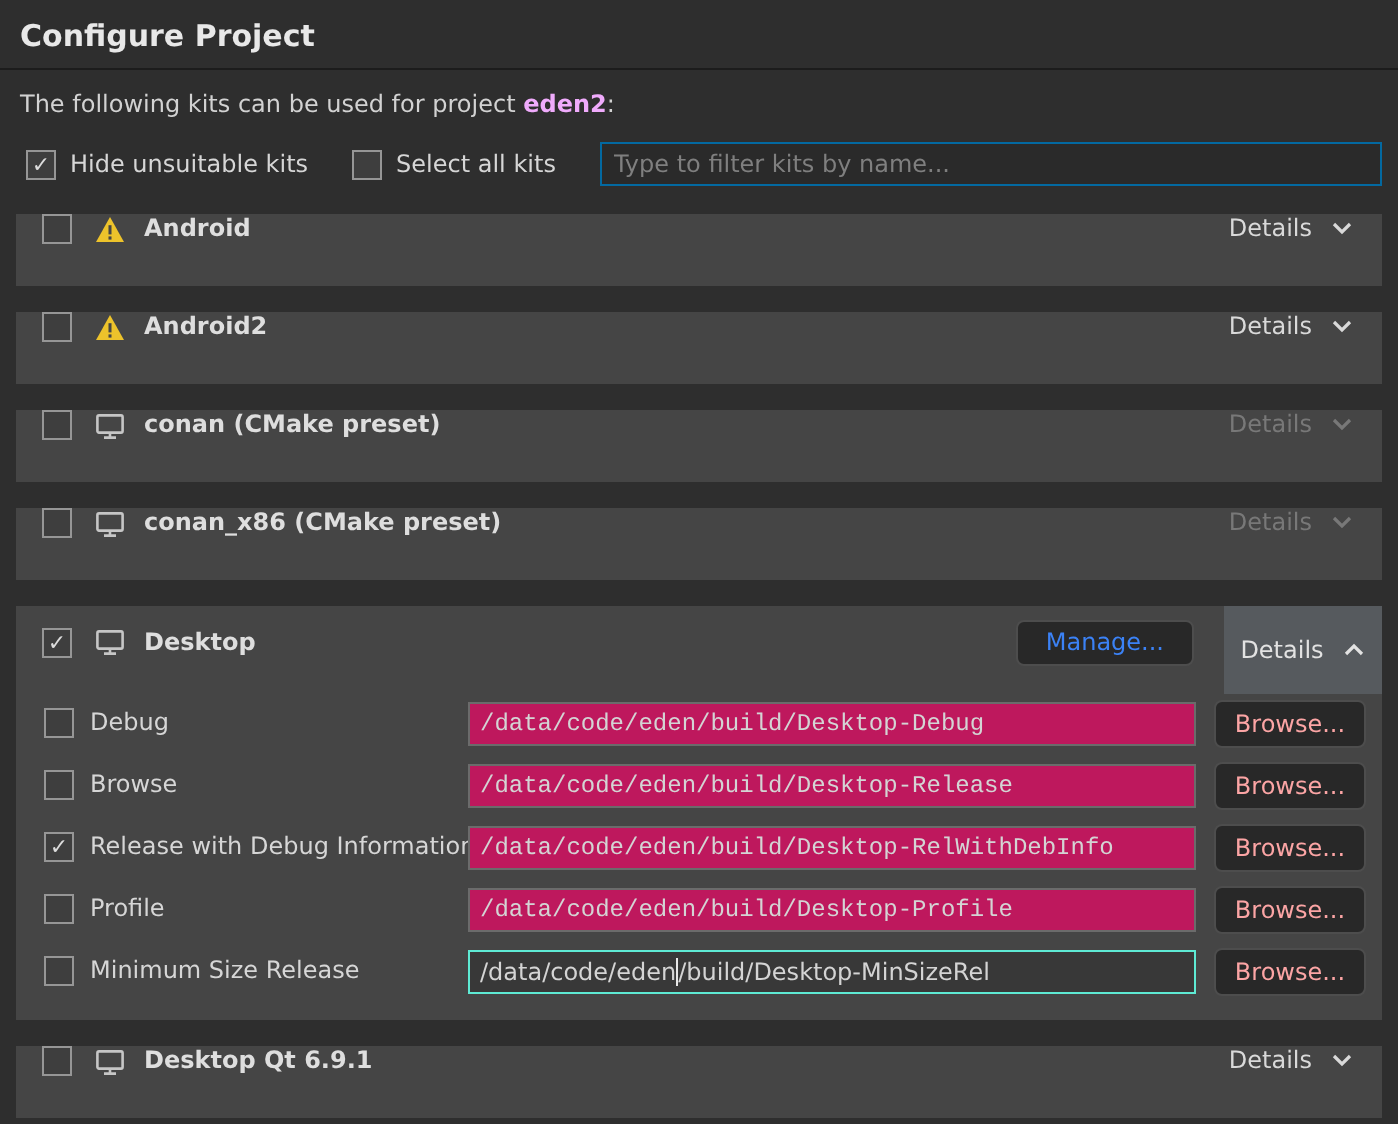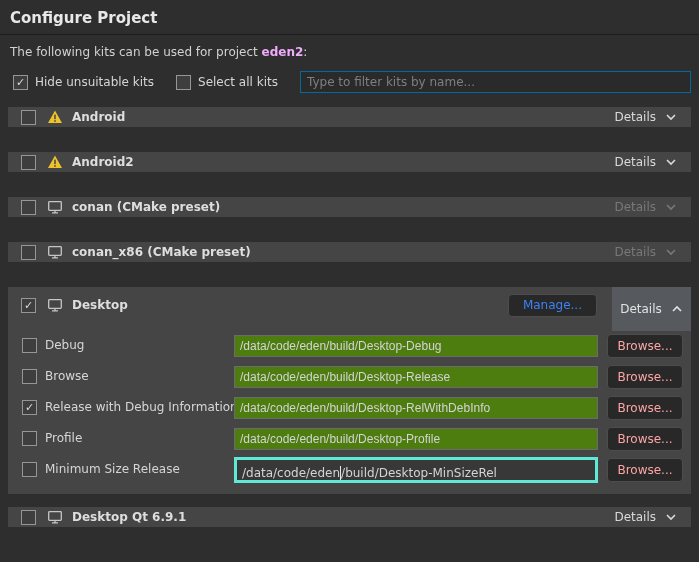--- a/index.html
+++ b/index.html
@@ -30,22 +30,22 @@
   .cb-label{margin-left:7px;color:#d6d6d6;white-space:nowrap;text-align:center;}
   .filter-input{
     flex:1;margin-left:22px;height:20px;
     background:#2a2a2a;border:1px solid #0369a1;
     color:#cfcfcf;font-family:inherit;font-size:12px;padding:0 6px;
     outline:none;
   }
   .filter-input::placeholder{color:#7f7f7f;}
   .kit-list{margin:13px 8px 0 8px;}
   .kit-row{
-    display:flex;align-items:center;height:20px;
-    background:#454545;margin-bottom:25px;
+    display:flex;align-items:flex-start;height:36px;
+    background:#454545;margin-bottom:13px;
     padding:0 14px 0 13px;box-sizing:border-box;
   }
   .kit-icon{width:16px;height:16px;margin-left:11px;flex-shrink:0;}
   .kit-name{margin-left:9px;font-weight:bold;color:#dedede;white-space:nowrap;}
   .details-toggle{
     margin-left:auto;display:flex;align-items:center;gap:9px;
     color:#d9d9d9;cursor:pointer;
   }
   .details-toggle.disabled{color:#787878;}
   .chev{display:block;}
@@ -71,27 +71,27 @@
   }
   .config-rows{margin-top:7px;}
   .config-row{
     display:flex;align-items:center;height:31px;
     padding:0 8px 0 14px;box-sizing:border-box;
   }
   .config-label-wrap{display:flex;align-items:flex-start;width:212px;flex-shrink:0;}
   .config-label{margin-left:8px;color:#d6d6d6;white-space:nowrap;}
   .path-input{
     flex:1;height:20px;min-width:0;
-    background:#4d7c0f;border:1px solid #6b6b6b;
-    color:#d4d4d4;font-family:Liberation Sans, sans-serif;font-size:12px;padding:0 5px;
+    background:#be185d;border:1px solid #6b6b6b;
+    color:#d4d4d4;font-family:Liberation Mono, monospace;font-size:12px;padding:0 5px;
     outline:none;
   }
   .path-input-focused{
-    flex:1;height:20px;min-width:0;display:flex;align-items:flex-end;
-    background:#383838;border:3px solid #5eead4;
+    flex:1;height:20px;min-width:0;display:flex;align-items:center;
+    background:#383838;border:1px solid #5eead4;
     color:#d4d4d4;padding:0 5px;white-space:nowrap;overflow:hidden;
   }
   .caret{width:1px;height:14px;background:#e8e8e8;flex-shrink:0;}
   .browse-btn{
     margin-left:9px;flex-shrink:0;
     background:#282828;border:1px solid #4d4d4d;border-radius:4px;
     color:#fca5a5;font-family:inherit;font-size:12px;
     height:24px;width:76px;cursor:pointer;text-align:center;
   }
 </style>

